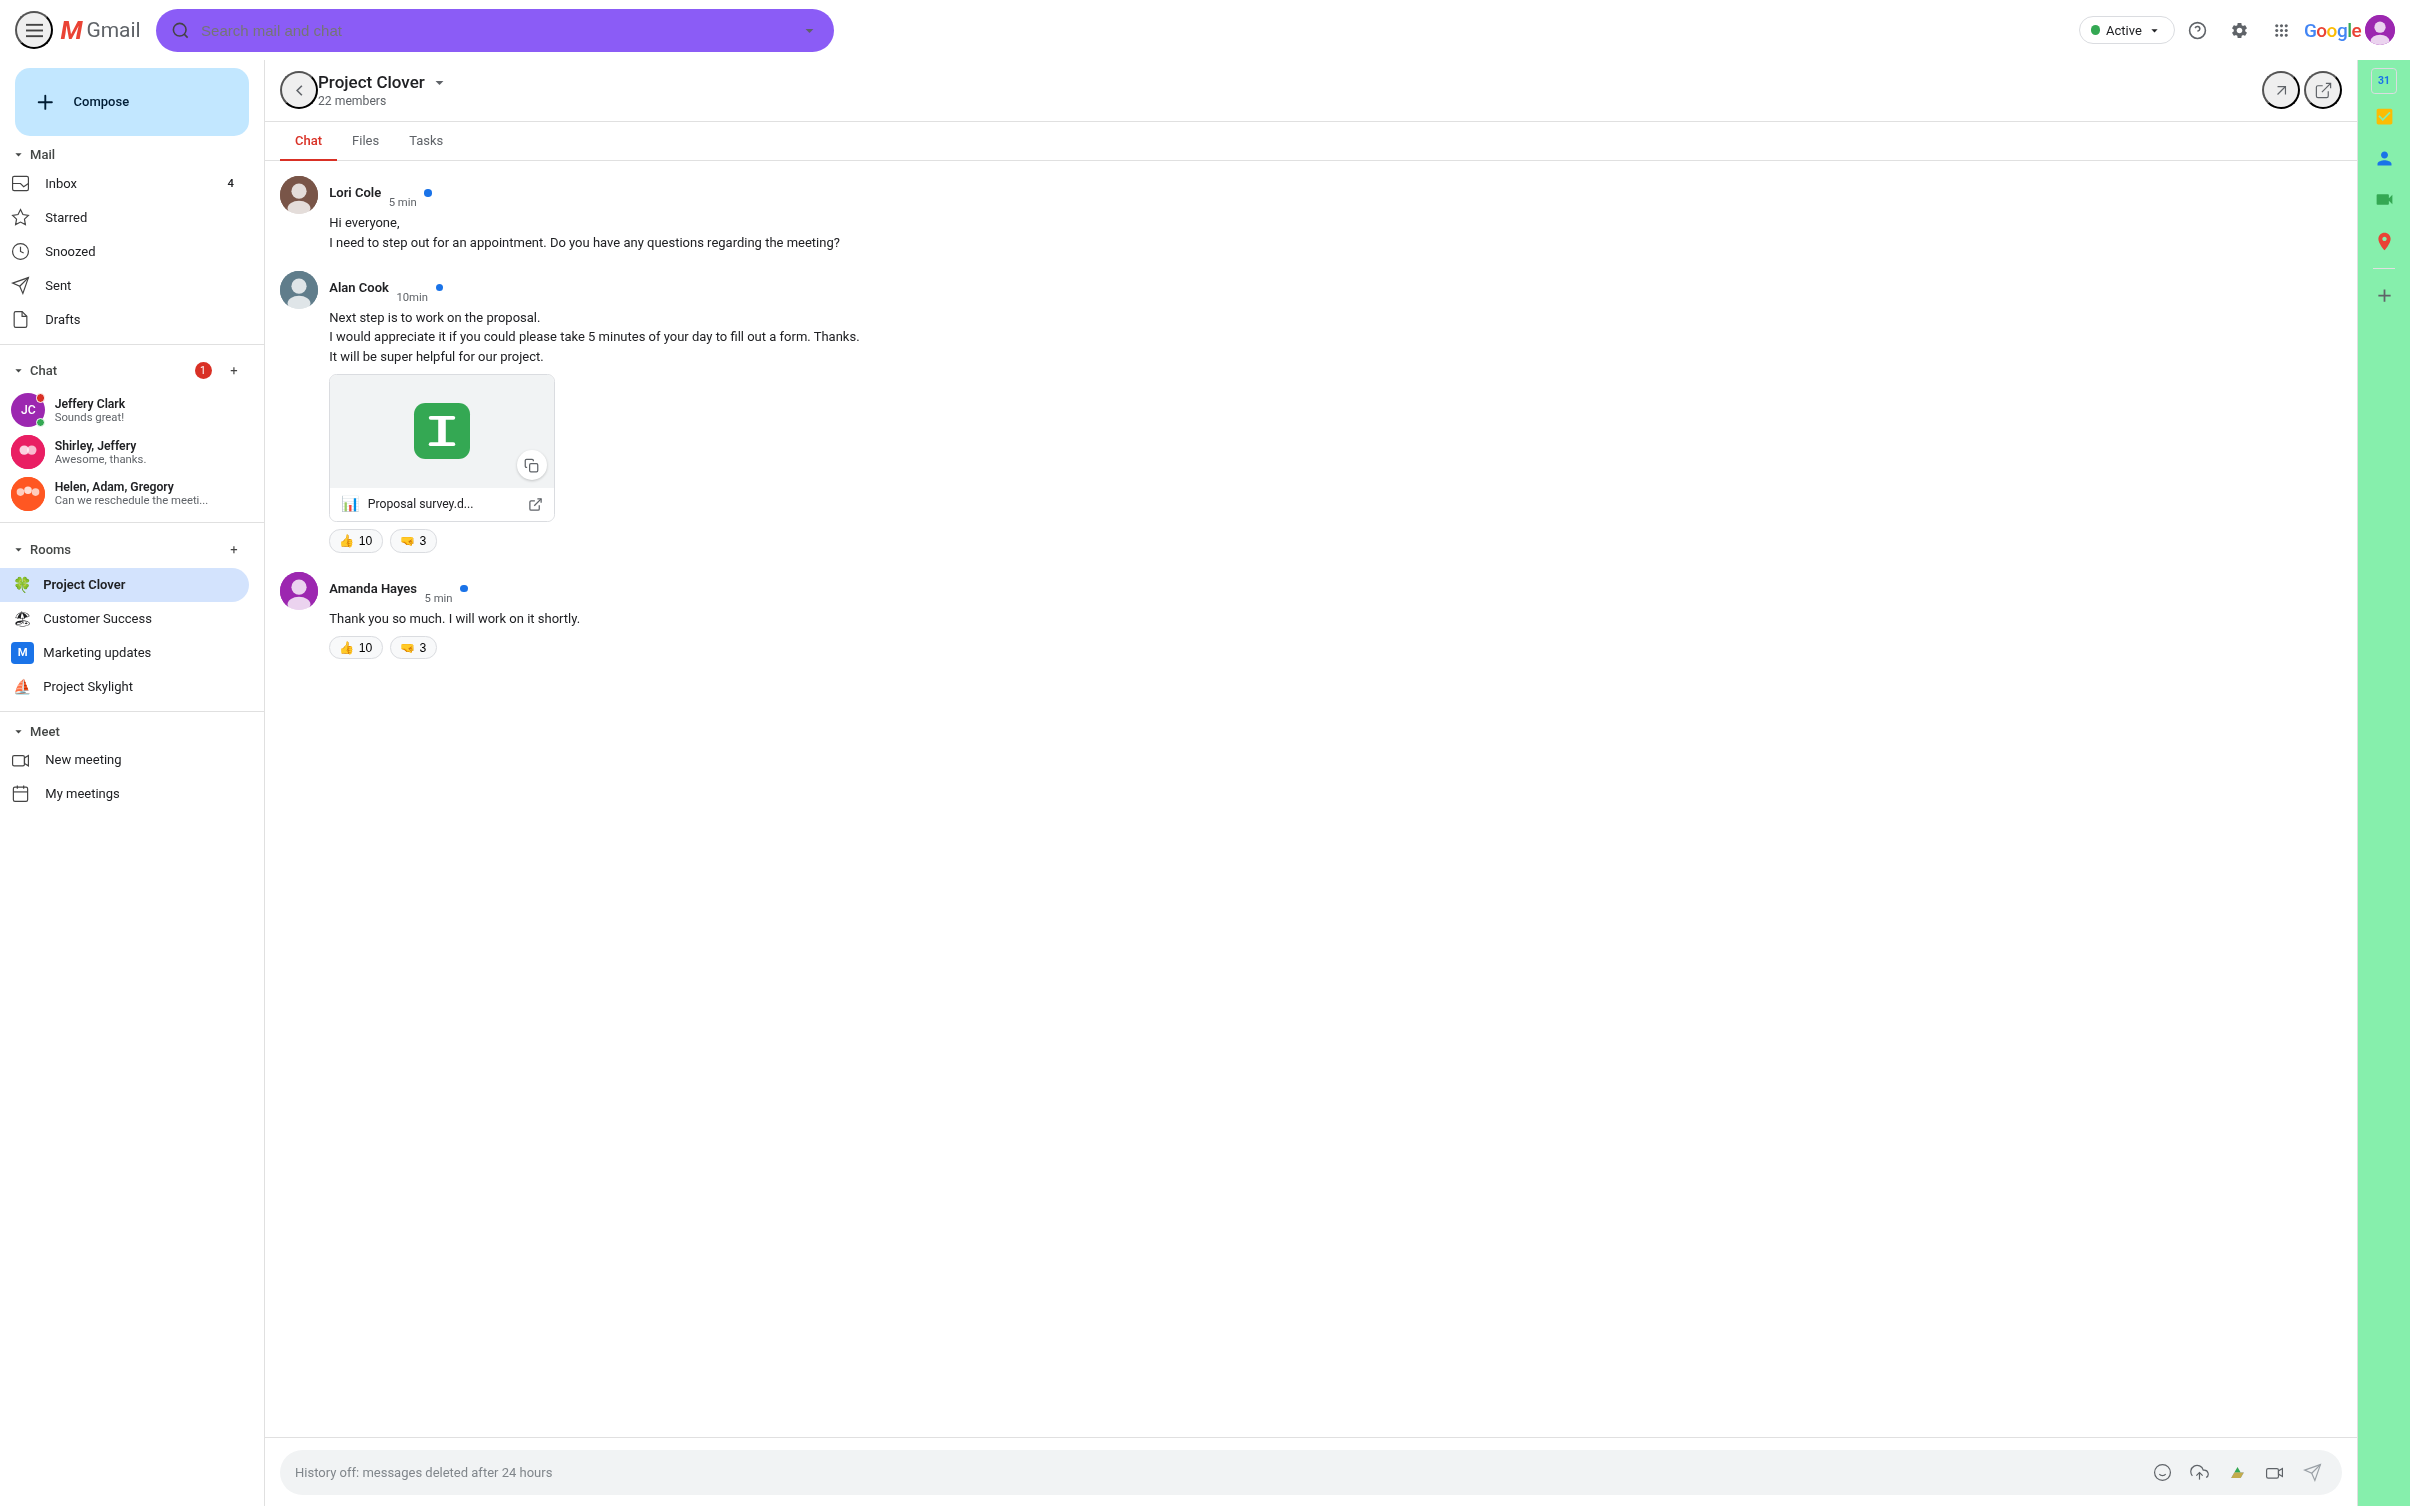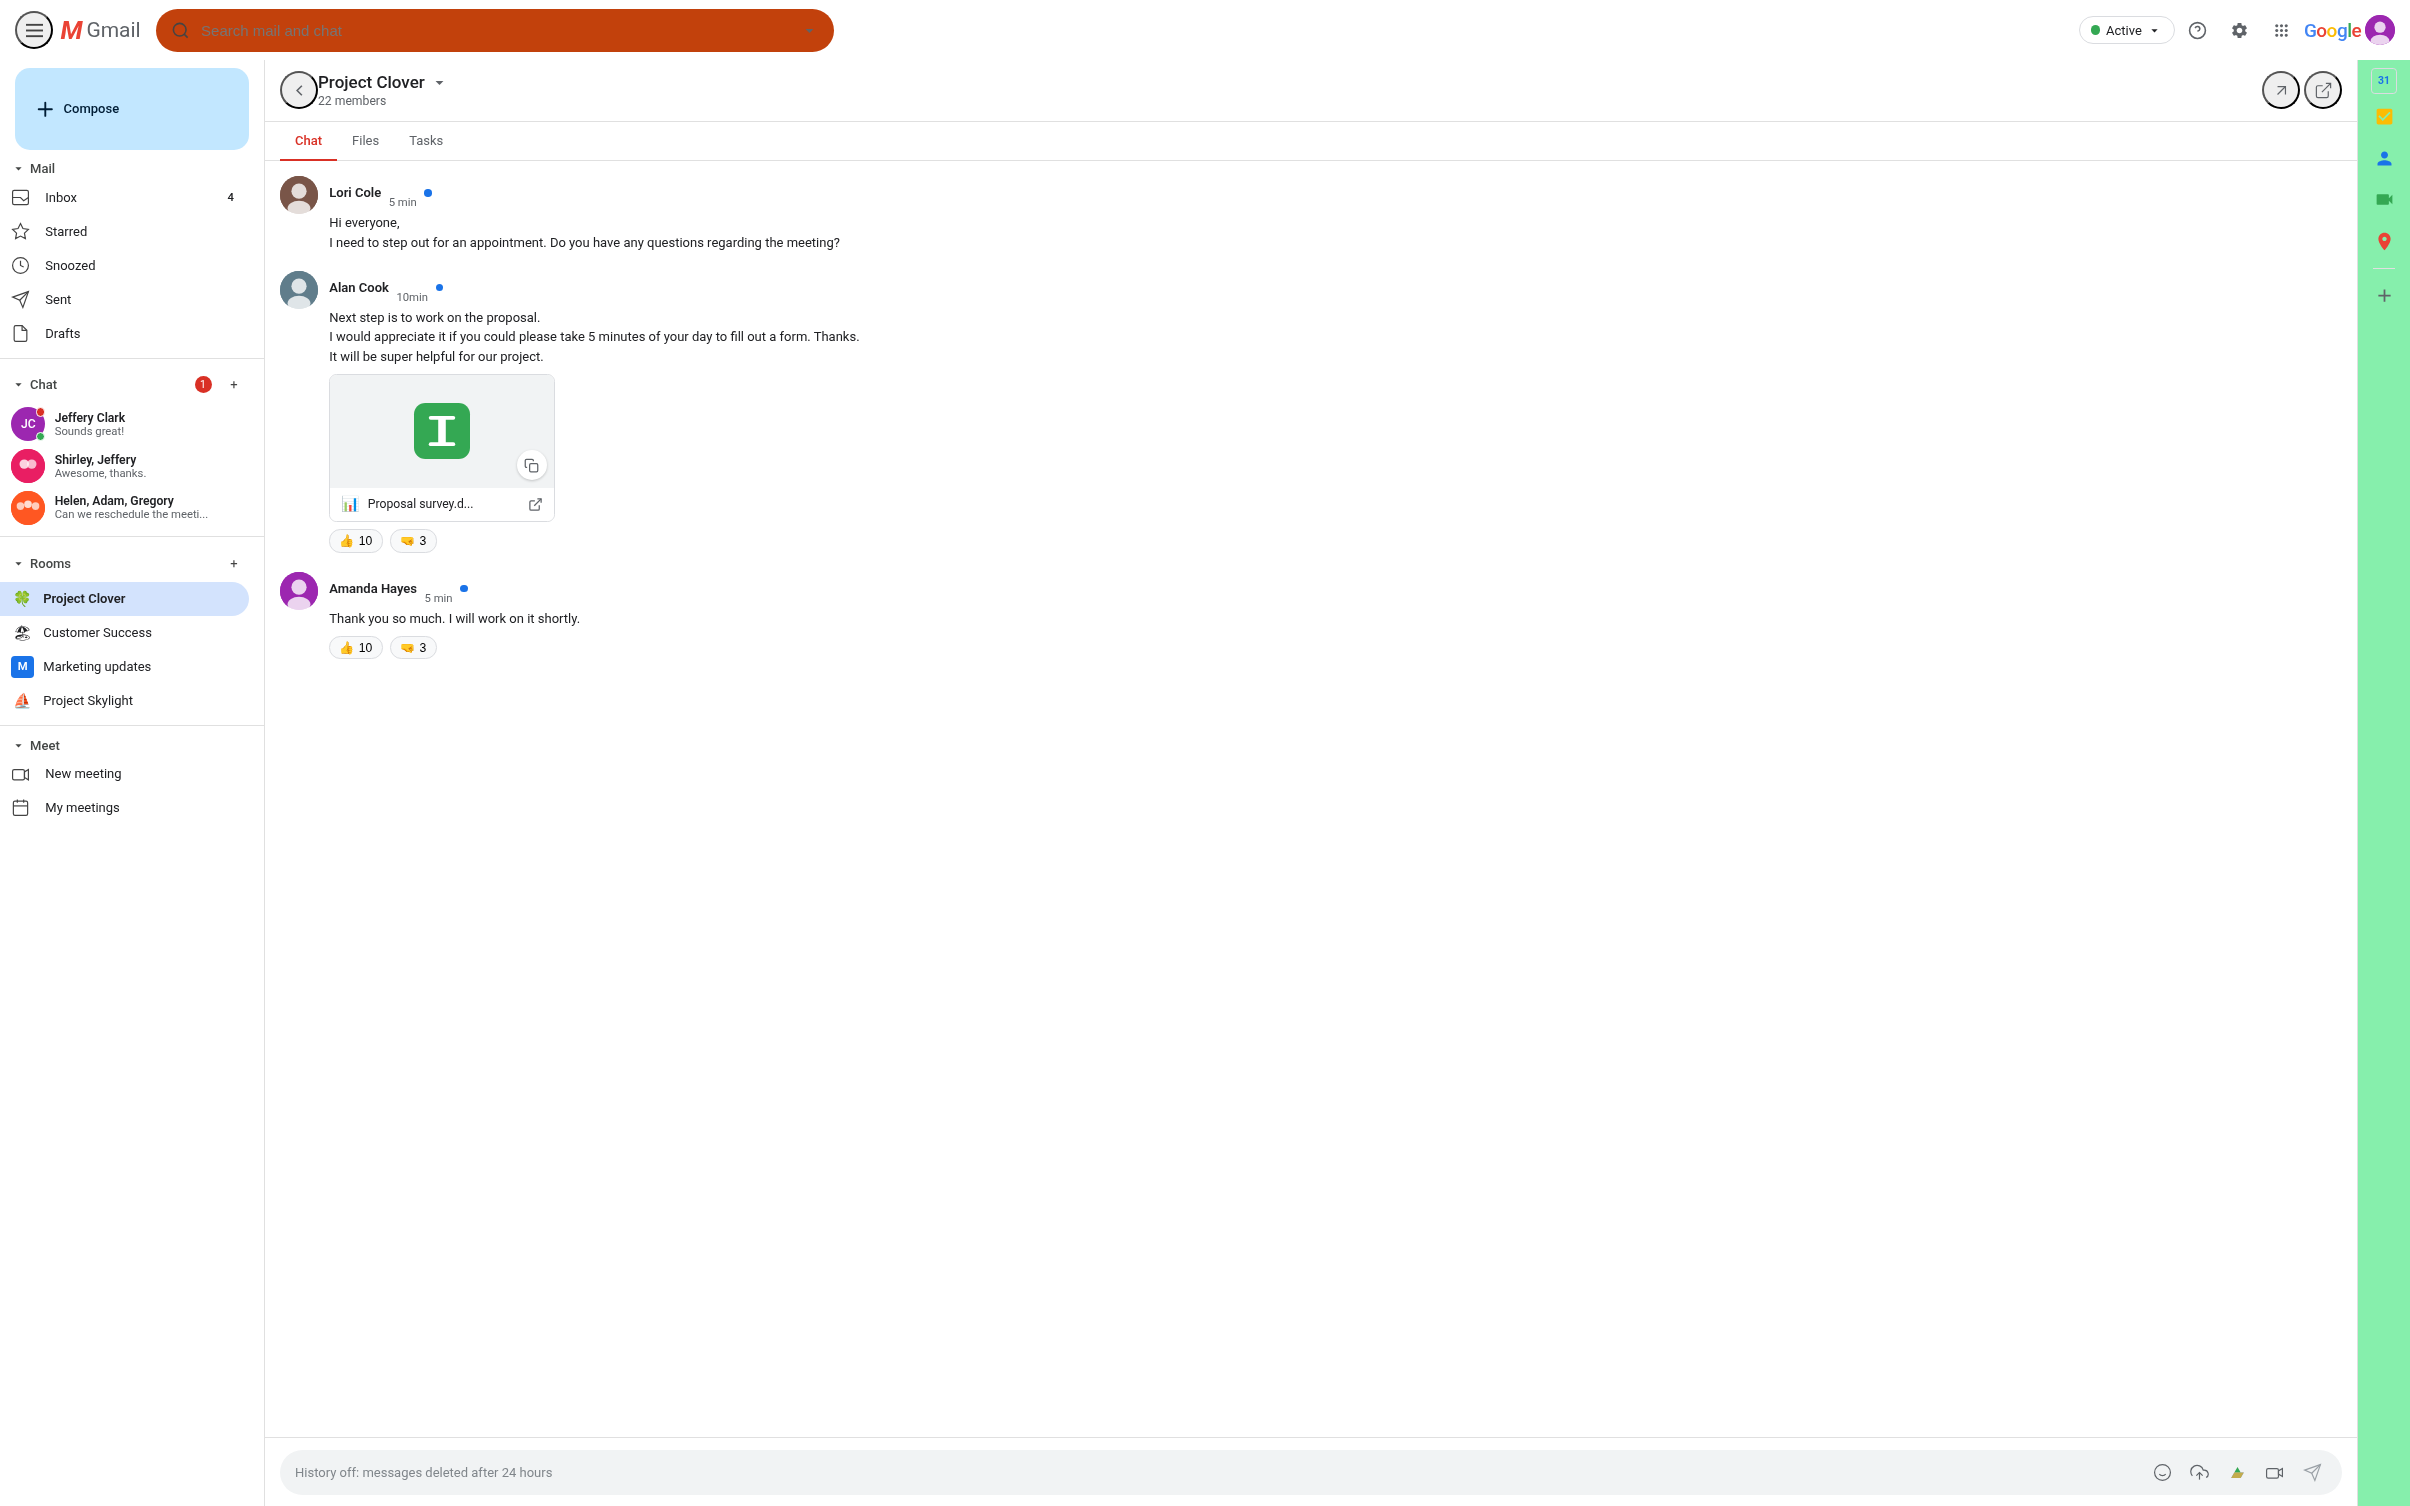--- a/index.html
+++ b/index.html
@@ -8,21 +8,21 @@
     
     .top-header {
       display: flex; align-items: center; padding: 7.5px 15px; height: 60px; gap: 7.5px; background: #fff; flex-shrink: 0;
     }
     .hamburger-btn { width: 38px; height: 38px; display: flex; align-items: center; justify-content: center; border-radius: 50%; cursor: pointer; color: #444; flex-shrink: 0; }
     .gmail-logo { display: flex; align-items: center; gap: 3.8px; margin-right: 7.5px; flex-shrink: 0; }
     .gmail-logo-m { font-size: 26px; font-weight: 700; color: #EA4335; font-style: italic; }
     .gmail-logo-text { font-size: 21px; color: #5f6368; font-weight: 400; }
 
     .search-bar {
-      flex: 1; max-width: 678px; background: #c2410c; border-radius: 22.6px; display: flex; align-items: center; padding: 0 15px; height: 43px; gap: 11.3px;
+      flex: 1; max-width: 678px; background: #8b5cf6; border-radius: 22.6px; display: flex; align-items: center; padding: 0 15px; height: 43px; gap: 11.3px;
     }
     .search-bar input { background: transparent; border: none; outline: none; font-size: 15px; color: #202124; width: 100%; }
     .search-icon-wrap { color: #444; display: flex; align-items: center; }
     .search-arrow { margin-left: auto; color: #5f6368; cursor: pointer; display: flex; align-items: center; }
 
     .header-right { display: flex; align-items: center; gap: 3.8px; margin-left: auto; }
     .active-btn { display: flex; align-items: center; gap: 5.6px; padding: 5.6px 11.3px; border-radius: 19px; border: 0.9px solid #dadce0; cursor: pointer; font-size: 13px; color: #202124; }
     .active-dot { width: 9.4px; height: 9.4px; border-radius: 50%; background: #34a853; }
     .icon-btn { width: 38px; height: 38px; border-radius: 50%; display: flex; align-items: center; justify-content: center; cursor: pointer; color: #5f6368; }
     .avatar { width: 30px; height: 30px; border-radius: 50%; background: #9c27b0; display: flex; align-items: center; justify-content: center; color: #fff; font-size: 12.2px; cursor: pointer; overflow: hidden; }
@@ -33,21 +33,21 @@
     .google-g { color: #4285f4; }
     .google-l { color: #34a853; }
     .google-e { color: #ea4335; }
 
     
     .main-body { display: flex; flex: 1; overflow: hidden; }
 
     
     .sidebar { width: 264px; flex-shrink: 0; overflow-y: auto; padding: 7.5px 0; background: #fff; }
     .compose-btn {
-      display: flex; align-items: center; gap: 7px; margin: 0 15px 7.5px; padding: 30px 19px;
+      display: flex; align-items: center; gap: 17px; margin: 0 15px 7.5px; padding: 23px 19px;
       background: #c2e7ff; border-radius: 15px; cursor: pointer; font-size: 13px; font-weight: 500; color: #001d35;
       width: calc(100% - 30px);
     }
     .compose-plus { font-size: 22.6px; color: #001d35; display: flex; align-items: center; justify-content: center; width: 22.6px; height: 22.6px; }
 
     .section-header { display: flex; align-items: center; justify-content: space-between; padding: 3.8px 15px 3.8px 11.3px; color: #444746; font-size: 13px; cursor: pointer; }
     .section-header-label { display: flex; align-items: center; gap: 3.8px; font-weight: 500; }
     .section-add-btn { width: 30px; height: 30px; border-radius: 50%; display: flex; align-items: center; justify-content: center; cursor: pointer; color: #444; }
 
     .sidebar-item {

